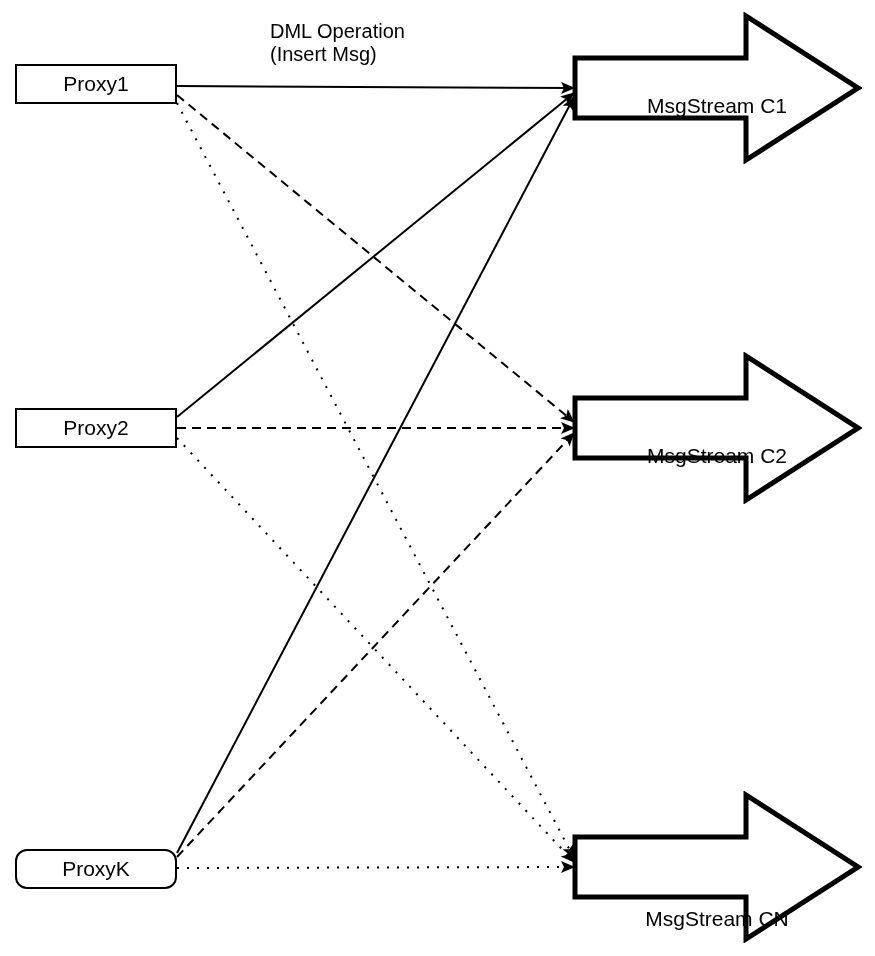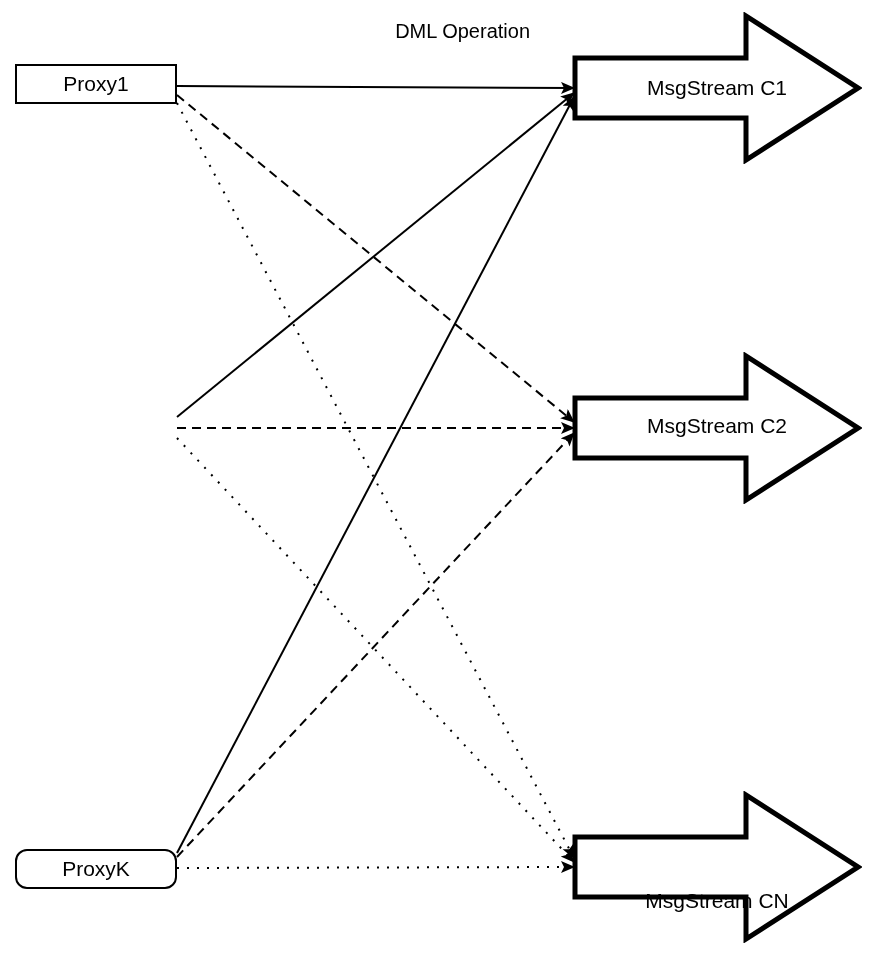--- a/index.html
+++ b/index.html
@@ -41,32 +41,32 @@
     left: 572px;
     width: 290px;
     height: 152px;
   }
   .stream-label {
     position: absolute;
     left: 572px;
     width: 290px;
     height: 60px;
     display: flex;
-    align-items: center;
+    align-items: flex-end;
     justify-content: center;
     font-size: 21px;
     color: #000000;
     pointer-events: none;
   }
   .diagram-title {
     position: absolute;
     left: 270px;
     top: 20px;
     width: 260px;
-    text-align: right;
+    text-align: left;
     font-size: 20px;
     line-height: 23px;
     color: #000000;
   }
 </style>
 </head>
 <body>
 
 <div class="canvas">
 
@@ -84,40 +84,44 @@
         <line x1="177" y1="428" x2="574" y2="428" class="edge-dashed" marker-end="url(#arrowhead)"></line>
         <line x1="177" y1="857" x2="574" y2="433" class="edge-dashed" marker-end="url(#arrowhead)"></line>
         <line x1="177" y1="103" x2="574" y2="858" class="edge-dotted" marker-end="url(#arrowhead)"></line>
         <line x1="177" y1="438" x2="574" y2="862" class="edge-dotted" marker-end="url(#arrowhead)"></line>
         <line x1="177" y1="868" x2="574" y2="867" class="edge-dotted" marker-end="url(#arrowhead)"></line>
       </g>
   </svg>
 
   <div class="diagram-title">
     <div>DML Operation</div>
+    <div>(Insert Msg)</div>
   </div>
 
   <div class="proxy-box" id="node-proxy1" style="top: 64px;">
     <span>Proxy1</span>
+  </div>
+  <div class="proxy-box" id="node-proxy2" style="top: 408px;">
+    <span>Proxy2</span>
   </div>
   <div class="proxy-box" id="node-proxyk" style="top: 849px; border-radius: 12px;">
     <span>ProxyK</span>
   </div>
 
   <svg class="stream-arrow" id="arrow-c1" viewBox="0 0 290 152" style="top: 12px;">
     <polygon points="3,46 174,46 174,4 286,76 174,148 174,106 3,106" fill="#ffffff" stroke="#000000" stroke-width="5" stroke-linejoin="miter"></polygon>
   </svg>
   <div class="stream-label" id="label-c1" style="top: 58px;">
     <span>MsgStream C1</span>
   </div>
 
   <svg class="stream-arrow" id="arrow-c2" viewBox="0 0 290 152" style="top: 352px;">
     <polygon points="3,46 174,46 174,4 286,76 174,148 174,106 3,106" fill="#ffffff" stroke="#000000" stroke-width="5" stroke-linejoin="miter"></polygon>
   </svg>
-  <div class="stream-label" id="label-c2" style="top: 396px;">
+  <div class="stream-label" id="label-c2" style="top: 408px;">
     <span>MsgStream C2</span>
   </div>
 
   <svg class="stream-arrow" id="arrow-cn" viewBox="0 0 290 152" style="top: 791px;">
     <polygon points="3,46 174,46 174,4 286,76 174,148 174,106 3,106" fill="#ffffff" stroke="#000000" stroke-width="5" stroke-linejoin="miter"></polygon>
   </svg>
   <div class="stream-label" id="label-cn" style="top: 871px;">
     <span>MsgStream CN</span>
   </div>
 

